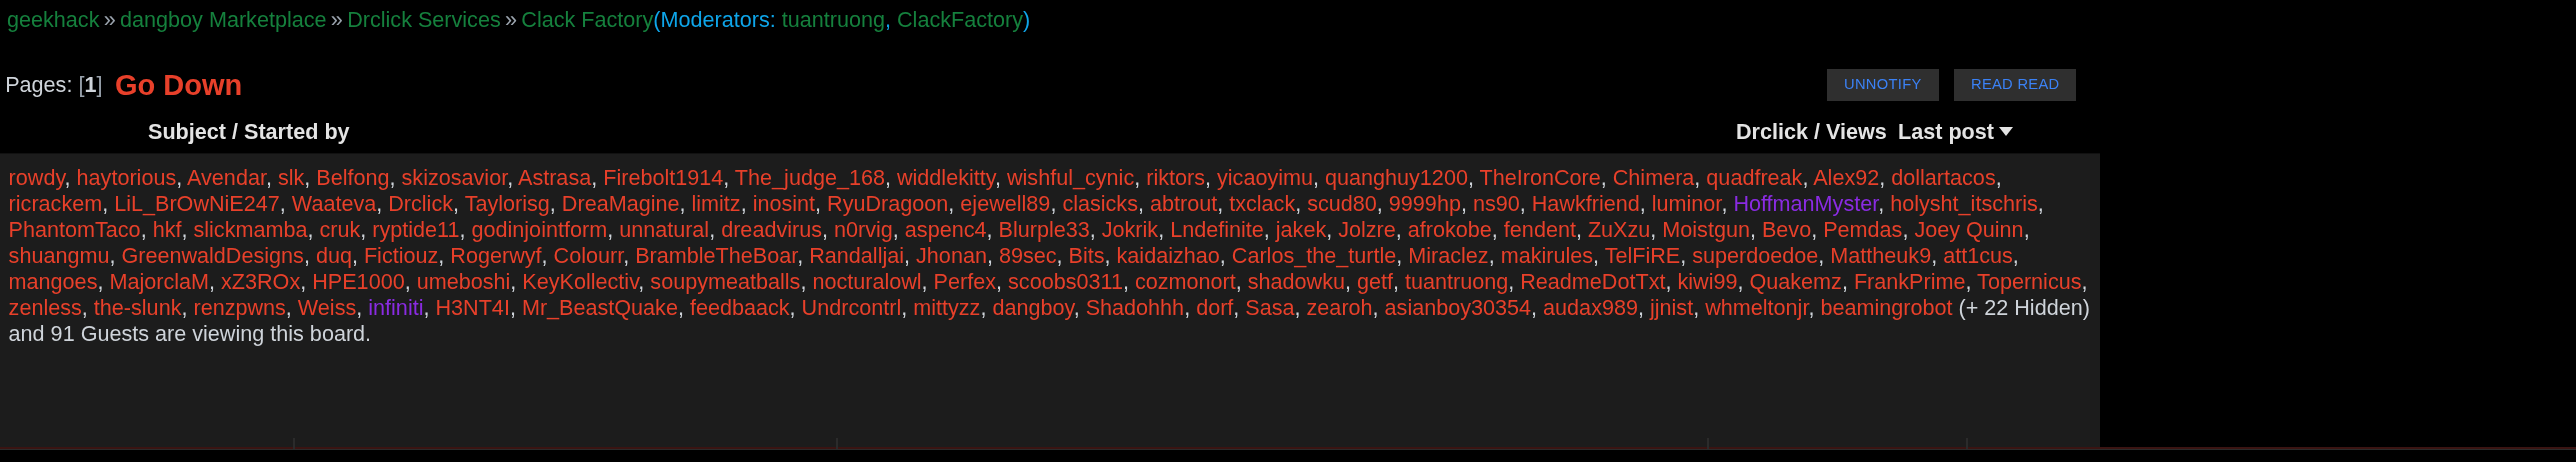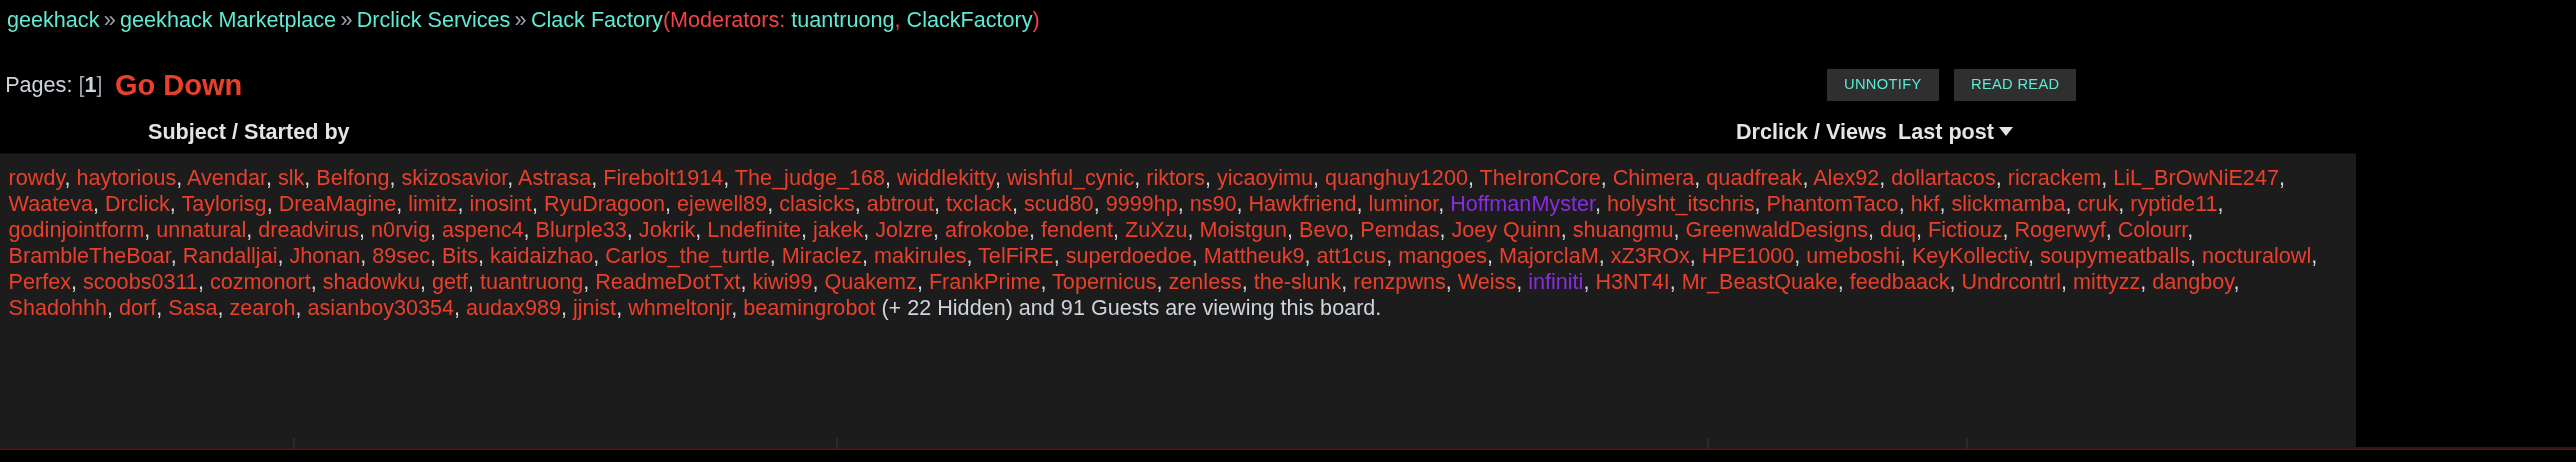--- a/index.html
+++ b/index.html
@@ -14,23 +14,23 @@
 
   
   .breadcrumb {
     position: absolute;
     left: 7px; top: 7px;
     font-size: 21.6px;
     line-height: 26px;
     color: #cfd4da;
     white-space: nowrap;
   }
-  .breadcrumb a { color: #5eead4; text-decoration: none; }
+  .breadcrumb a { color: #15803d; text-decoration: none; }
   .breadcrumb .sep { color: #9aa3ad; padding: 0 4.3px; font-size: 21.6px; }
-  .breadcrumb .mods { color: #ef4444; }
+  .breadcrumb .mods { color: #0ea5e9; }
 
   
   .pagesbar {
     position: absolute;
     left: 0; top: 67px;
     width: 2085px; height: 40px;
   }
   .pages-label {
     position: absolute; left: 5.2px; top: 5.2px;
     font-size: 21.6px; line-height: 26px; color: #cfd4da;
@@ -42,21 +42,21 @@
   .pages-bracket { color: #9aa3ad; }
   .godown {
     position: absolute; left: 115px; top: 5.2px;
     font-size: 29px; line-height: 26px;
     color: #e8402a; font-weight: bold; text-decoration: none;
     white-space: nowrap;
   }
   .btn-group { position: absolute; right: 8.6px; top: 1.7px; display: flex; gap: 15.5px; }
   .btn {
     background: #2f2f2f;
-    color: #5eead4;
+    color: #3b82f6;
     border: none;
     font-size: 14.7px;
     letter-spacing: 0.3px;
     padding: 7.8px 17px 8.6px 17px;
     font-family: "Liberation Sans", sans-serif;
     white-space: nowrap;
     cursor: pointer;
   }
 
   
@@ -83,21 +83,21 @@
     vertical-align: 2.6px;
     border-left: 7.8px solid transparent;
     border-right: 7.8px solid transparent;
     border-top: 9.5px solid #e4e4e4;
   }
 
   
   .userpanel {
     position: absolute;
     left: 0; top: 153px;
-    width: 2356px;
+    width: 2100px;
     height: 297px;
     background: #1c1c1c;
     border-top: 1.7px solid #111;
   }
   .userlist {
     padding: 11.2px 8.6px 0 8.6px;
     font-size: 21.6px;
     line-height: 26px;
     color: #cfd4da;
     text-align: left;
@@ -113,21 +113,21 @@
     border-bottom: 1.7px solid #2b2b2b;
   }
   .divtick { position: absolute; bottom: 0; width: 1.7px; height: 12px; background: #2b2b2b; }
 </style>
 </head>
 <body>
 
 <div class="page">
 
   <div class="breadcrumb">
-    <a href="#">geekhack</a><span class="sep">»</span><a href="#">geekhack Marketplace</a><span class="sep">»</span><a href="#">Drclick Services</a><span class="sep">»</span><a href="#">Clack Factory</a><span class="mods">(Moderators: </span><a href="#">tuantruong</a><span class="mods">, </span><a href="#">ClackFactory</a><span class="mods">)</span>
+    <a href="#">geekhack</a><span class="sep">»</span><a href="#">dangboy Marketplace</a><span class="sep">»</span><a href="#">Drclick Services</a><span class="sep">»</span><a href="#">Clack Factory</a><span class="mods">(Moderators: </span><a href="#">tuantruong</a><span class="mods">, </span><a href="#">ClackFactory</a><span class="mods">)</span>
   </div>
 
   <div class="pagesbar">
     <div class="pages-label">
       <span>Pages:</span>
       <span class="pages-bracket">[</span><span class="pages-num">1</span><span class="pages-bracket">]</span>
     </div>
     <a class="godown" href="#">Go Down</a>
     <div class="btn-group">
       <button class="btn">UNNOTIFY</button>

